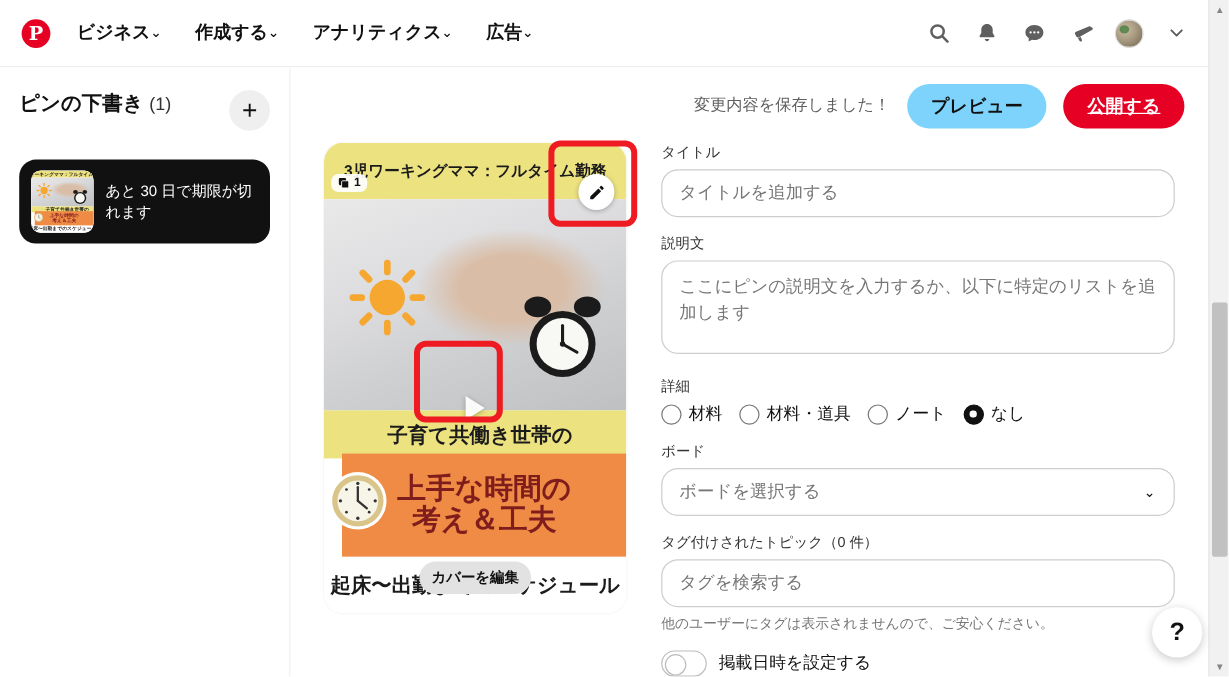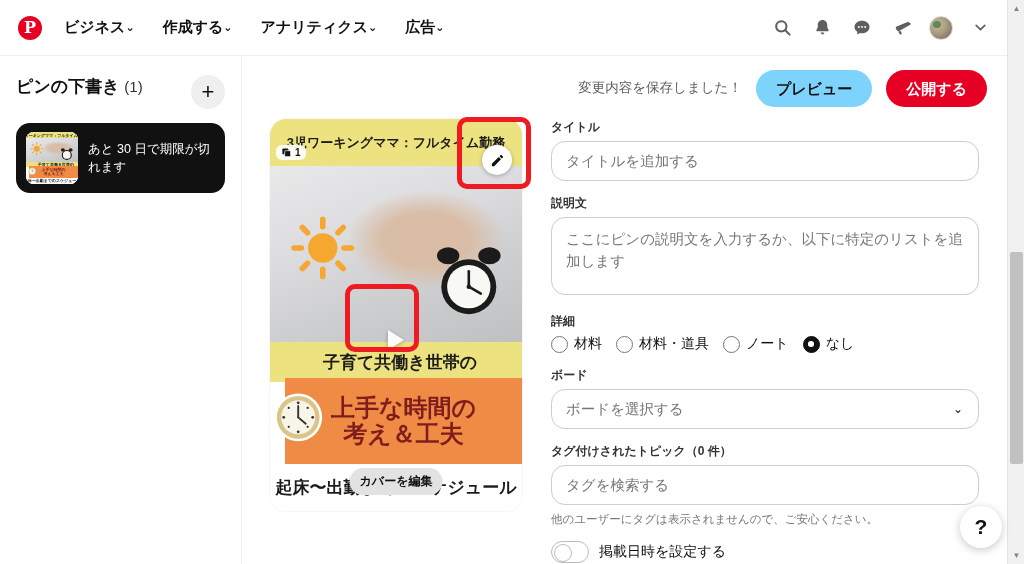--- a/index.html
+++ b/index.html
@@ -60,21 +60,21 @@
   }
   .sidebar-head { display: flex; align-items: flex-start; justify-content: space-between; }
   .sidebar-title { font-size: 17px; font-weight: bold; color: #111; }
   .sidebar-title .count { font-weight: normal; font-size: 15px; color:#333; }
   .add-btn {
     width: 34px; height: 34px; border-radius: 50%; background: #efefef;
     display:flex; align-items:center; justify-content:center; cursor:pointer;
     color:#111; font-size: 22px; line-height: 1; font-weight: 500;
   }
   .draft-card {
-    margin-top: 14px; background: #111111; border-radius: 14px;
+    margin-top: 24px; background: #111111; border-radius: 14px;
     display: flex; align-items: center; gap: 10px;
     padding: 9px 10px; cursor: pointer;
   }
   .draft-thumb {
     width: 52px; height: 52px; border-radius: 8px; overflow: hidden;
     flex: 0 0 52px; background: #fff; position: relative;
   }
   .draft-text { color: #ffffff; font-size: 12.5px; line-height: 1.45; }
 
   
@@ -128,21 +128,21 @@
     display:flex; align-items:center; justify-content:flex-end; gap: 14px;
     padding-right: 20px;
   }
   .saved-text { font-size: 13.5px; color: #5f5f5f; }
   .btn {
     border: none; border-radius: 22px; cursor: pointer;
     font-size: 15px; font-weight: bold; font-family: inherit;
     padding: 11px 20px; line-height: 1;
   }
   .btn-secondary { background: #7dd3fc; color: #111111; }
-  .btn-primary { background: #e60023; color: #ffffff; }
+  .btn-primary { background: #e60023; color: #ffffff; text-decoration: underline; }
 
   .content-row { position:absolute; top:62px; left:0; width:764px; height:445px; display:flex; }
 
   
   .preview-col { width: 300px; flex: 0 0 300px; padding-left: 6px; position:relative; }
   .pin-preview {
     position:relative; width: 252px; height: 392px; margin: 0 auto;
     border-radius: 16px; overflow: hidden; background:#fff;
     box-shadow: 0 0 0 1px rgba(0,0,0,0.03);
     font-size: 19px;
@@ -177,21 +177,21 @@
   .annot {
     position: absolute; border: 5px solid #ee1b22; border-radius: 10px;
     z-index: 30; pointer-events: none; background: transparent;
   }
   .annot-edit { left: 457px; top: 117px; width: 74px; height: 72px; }
   .annot-play { left: 345px; top: 284px; width: 74px; height: 68px; }
 
   
   .form-col { flex: 1; padding: 0 28px 0 8px; position:relative; }
   .field { margin-bottom: 14px; }
-  .field-label { font-size: 12px; color: #333333; margin-bottom: 5px; font-weight: 700; }
+  .field-label { font-size: 12px; color: #333333; margin-bottom: 5px; font-weight: 400; }
   .input-box {
     width: 100%; border: 1px solid #cdcdcd; border-radius: 14px;
     background: #ffffff; font-family: inherit; font-size: 14.5px;
     padding: 11px 14px; color: #111111; outline: none;
   }
   .input-box::placeholder { color: #767676; }
   textarea.input-box { height: 78px; resize: none; line-height:1.5; }
   .radio-row { display:flex; align-items:center; gap: 14px; margin-top: 2px; }
   .radio-item { display:flex; align-items:center; gap: 6px; cursor:pointer; font-size: 14px; color:#111; }
   .radio-dot {

